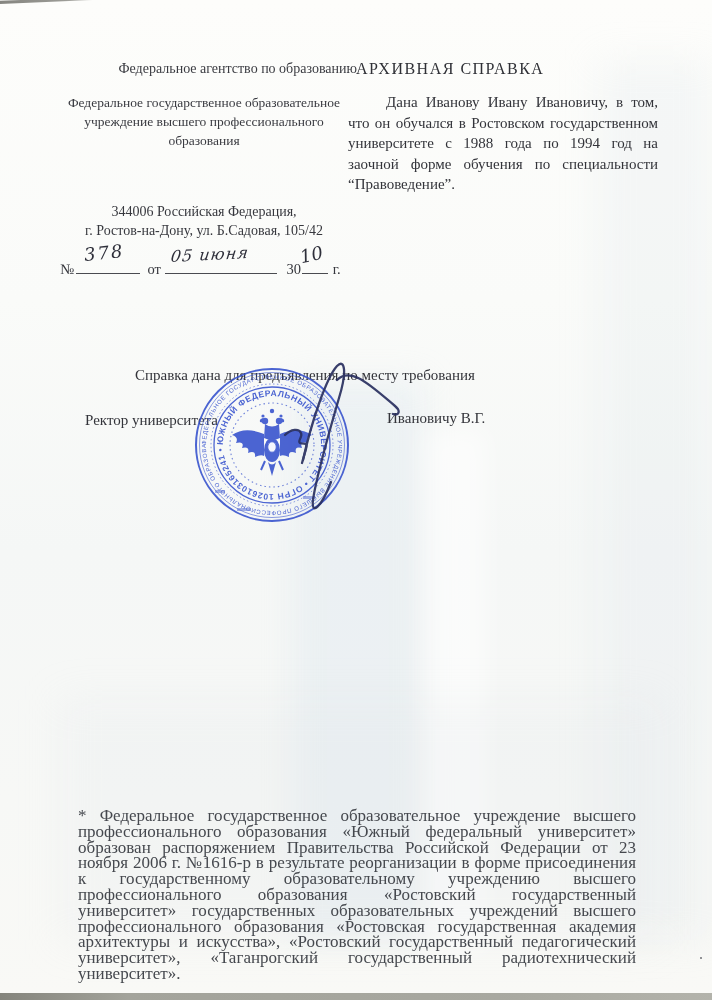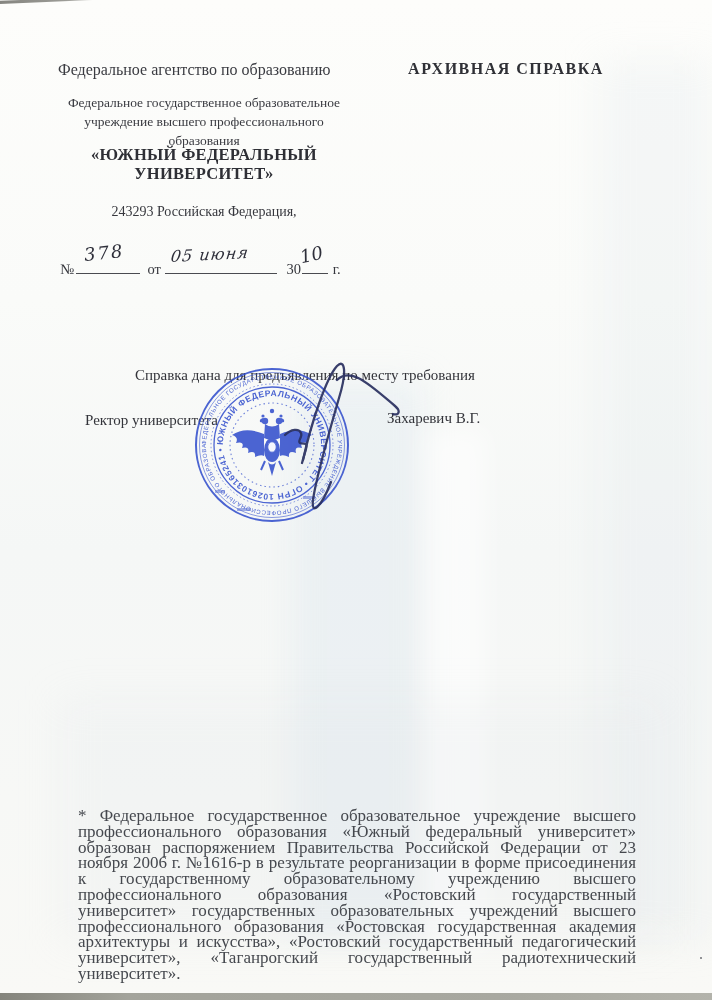--- a/index.html
+++ b/index.html
@@ -16,38 +16,38 @@
   .shade.cool-col{left:292px;top:380px;width:132px;height:560px;background:rgba(213,225,236,0.30);filter:blur(16px);}
   .shade.light-col{left:424px;top:430px;width:62px;height:520px;background:rgba(255,255,255,0.55);filter:blur(12px);}
   .shade.cool-right{left:598px;top:60px;width:114px;height:880px;background:rgba(219,227,234,0.22);filter:blur(18px);}
   .shade.cool-low{left:60px;top:700px;width:600px;height:240px;background:rgba(222,229,233,0.18);filter:blur(20px);}
 
   .scan-top{position:absolute;left:-3px;top:1px;width:114px;height:3px;background:linear-gradient(90deg,#6f6f69,#8a8a84 60%,rgba(138,138,132,0));transform:rotate(-2.4deg);transform-origin:left center;border-radius:2px;opacity:.85;}
   .scan-bottom{position:absolute;left:0;bottom:0;width:712px;height:7px;background:linear-gradient(90deg,#84847c,#a3a39b 18%,#a8a8a0 70%,#b3b3ab);}
   .speck{position:absolute;border-radius:50%;background:#6f7076;}
 
   
-  .agency{position:absolute;left:58px;top:61px;width:292px;text-align:left;font-size:16px;color:#3a3b41;}
+  .agency{position:absolute;left:65px;top:61px;width:292px;text-align:right;font-size:14px;color:#3a3b41;}
   .institution{position:absolute;left:66px;top:93px;width:276px;text-align:center;font-size:13.5px;line-height:19px;color:#3a3b41;}
   .univ-name{position:absolute;left:58px;top:145px;width:292px;text-align:center;font-size:16.5px;line-height:19px;font-weight:bold;letter-spacing:.3px;color:#2e2f35;}
   .address{position:absolute;left:58px;top:203px;width:292px;text-align:center;font-size:14px;line-height:18.5px;color:#37383e;}
 
   
   .ref-line{position:absolute;left:60px;top:258px;width:320px;font-size:14.5px;color:#35363c;white-space:nowrap;}
   .blank{display:inline-block;border-bottom:1.2px solid #4a4b50;position:relative;vertical-align:baseline;height:15px;}
   .blank.b-num{width:64px;margin:0 4px 0 2px;}
   .blank.b-date{width:112px;margin:0 6px 0 4px;}
   .blank.b-year{width:26px;margin:0 1px;}
   .hw{position:absolute;font-family:"DejaVu Serif", serif;font-style:italic;color:#2e2f3a;white-space:nowrap;}
   .hw.num{left:8px;top:-16px;font-size:18px;letter-spacing:2px;transform:rotate(-6deg);}
   .hw.date{left:6px;top:-13px;font-size:16px;letter-spacing:1px;transform:rotate(-3deg) skewX(-10deg);}
   .hw.year{left:-2px;top:-14px;font-size:18px;transform:rotate(-12deg);}
 
   
-  .title{position:absolute;left:356px;top:60px;width:300px;text-align:center;font-size:16px;font-weight:bold;letter-spacing:1.5px;color:#2f3036;}
+  .title{position:absolute;left:356px;top:60px;width:300px;text-align:left;font-size:16px;font-weight:normal;letter-spacing:1.5px;color:#2f3036;}
   .body-text{position:absolute;left:348px;top:92px;width:310px;}
   .body-text p{margin:0;font-size:15px;line-height:20.6px;text-align:justify;text-indent:38px;color:#33343a;}
 
   .purpose{position:absolute;left:135px;top:367px;font-size:15px;color:#33343a;}
   .rector-title{position:absolute;left:85px;top:412px;font-size:15px;color:#33343a;}
   .rector-name{position:absolute;left:387px;top:410px;font-size:15px;color:#33343a;}
 
   
   .stamp-wrap{position:absolute;left:185px;top:350px;width:230px;height:185px;}
 
@@ -63,39 +63,40 @@
   <div class="shade light-col"></div>
   <div class="shade cool-right"></div>
   <div class="shade cool-low"></div>
   <div class="scan-top"></div>
   <div class="scan-bottom"></div>
   <div class="speck" style="left:700px;top:957px;width:2px;height:2px;"></div>
   <div class="speck" style="left:342px;top:930px;width:2px;height:1px;opacity:.5;"></div>
 
   <div class="agency">Федеральное агентство по образованию</div>
   <div class="institution">Федеральное государственное образовательное учреждение высшего профессионального образования</div>
-  <div class="univ-name">«ЮЖНЫЙ ФЕДЕРАЛЬНЫЙ УНИВЕРСИТЕТ»</div>
   <div class="address">
-    <div>243293 Российская Федерация,</div>
+    <div>344006 Российская Федерация,</div>
+    <div>г. Ростов-на-Дону, ул. Б.Садовая, 105/42</div>
   </div>
 
   <div class="ref-line">
     <span>№</span><span class="blank b-num"><span class="hw num">378</span></span>
     <span>от</span><span class="blank b-date"><span class="hw date">05 июня</span></span>
     <span>30</span><span class="blank b-year"><span class="hw year">10</span></span>
     <span>г.</span>
   </div>
 
   <div class="title">АРХИВНАЯ СПРАВКА</div>
   <div class="body-text">
+    <p>Дана Иванову Ивану Ивановичу, в том, что он обучался в Ростовском государственном университете с 1988 года по 1994 год на заочной форме обучения по специальности “Правоведение”.</p>
   </div>
 
   <div class="purpose">Справка дана для предъявления по месту требования</div>
   <div class="rector-title">Ректор университета</div>
-  <div class="rector-name">Захаревич В.Г.</div>
+  <div class="rector-name">Ивановичу В.Г.</div>
 
   <div class="stamp-wrap">
     <svg width="230" height="185" viewBox="0 0 230 185">
       <defs>
         <path id="outerTextPath" d="M 21,95 A 66,66 0 1 1 153,95 A 66,66 0 1 1 21,95"></path>
         <path id="innerTextPath" d="M 38,95 A 49,49 0 1 1 136,95 A 49,49 0 1 1 38,95"></path>
       </defs>
       <g opacity="0.88">
         <circle cx="87" cy="95" r="76" fill="none" stroke="#3450cd" stroke-width="2"></circle>
         <circle cx="87" cy="95" r="72.5" fill="none" stroke="#3450cd" stroke-width="0.8" opacity="0.8"></circle>

